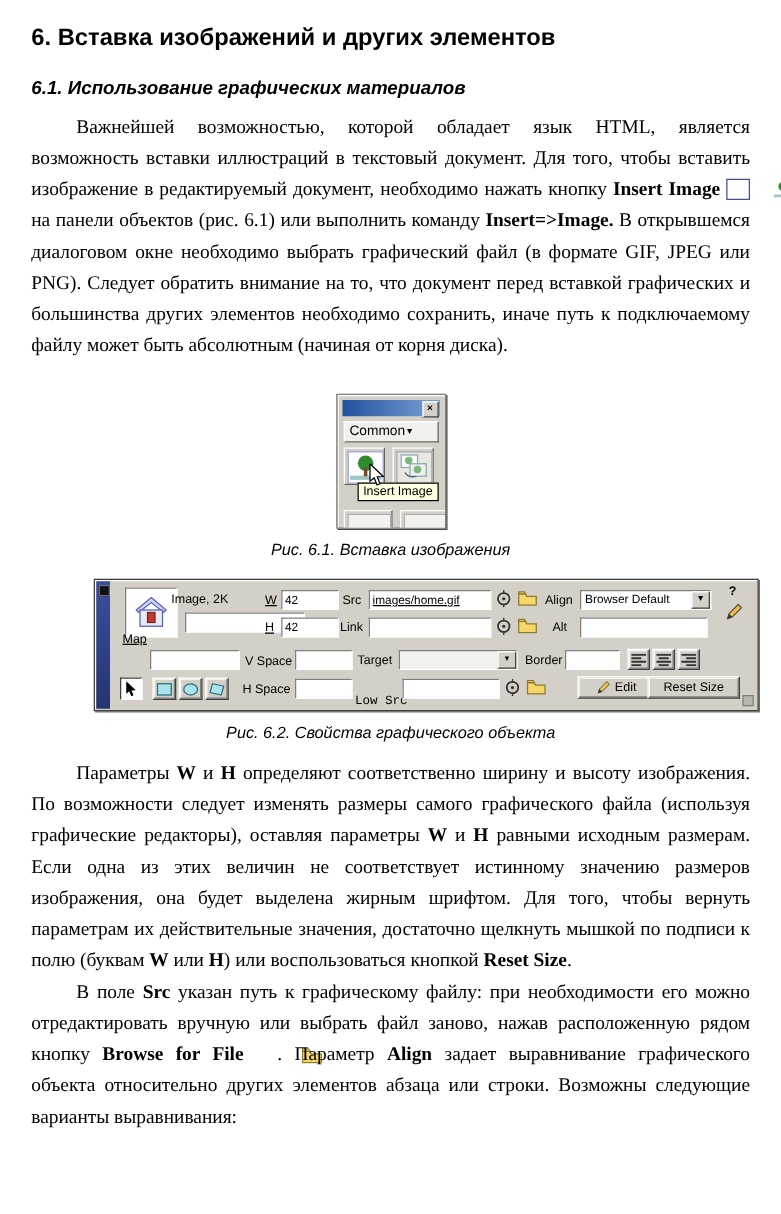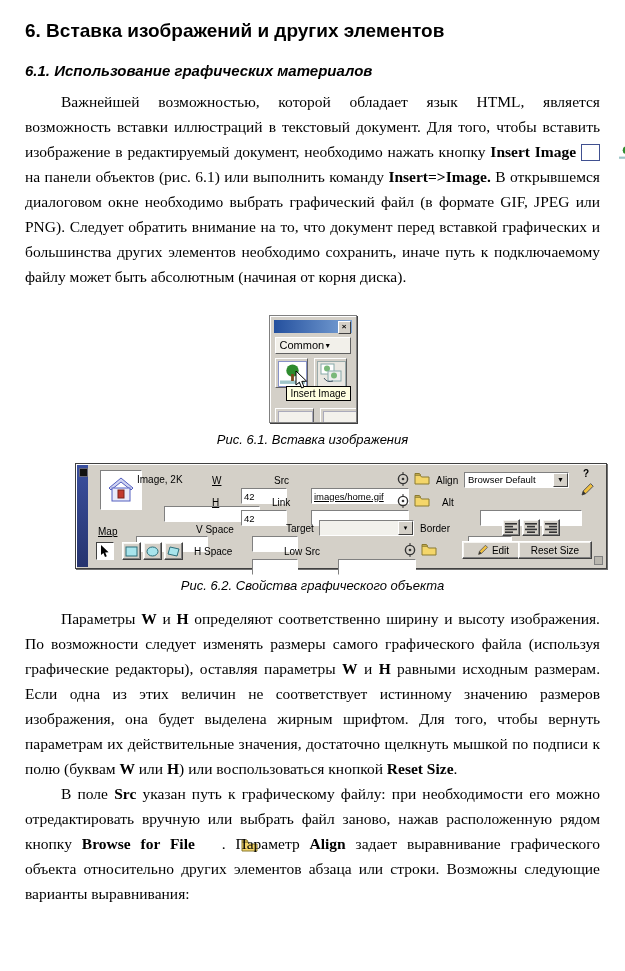--- a/index.html
+++ b/index.html
@@ -78,21 +78,21 @@
   }
   .insp-sidebar{
     position:absolute;left:1px;top:1px;bottom:1px;width:11px;
     background:linear-gradient(180deg,#3a4f9e,#26346f);
   }
   .insp-sidebar .grip{position:absolute;left:2px;top:3px;width:7px;height:7px;background:#111;border:1px solid #667;}
   .lbl{position:absolute;font-size:10px;color:#000;white-space:nowrap;}
   .lbl.u{text-decoration:underline;}
   .fld{
     position:absolute;background:#fff;border:1px solid;border-color:#808080 #fff #fff #808080;
-    font:9.5px "Liberation Sans",sans-serif;padding:0 2px;margin:16px;height:14px;box-sizing:content-box;
+    font:9.5px "Liberation Sans",sans-serif;padding:0 2px;margin:0;height:14px;box-sizing:content-box;
   }
   .thumb{
     position:absolute;left:24px;top:6px;width:40px;height:38px;background:#fff;
     border:1px solid;border-color:#808080 #fff #fff #808080;display:flex;align-items:center;justify-content:center;
   }
   .combo{
     position:absolute;background:#fff;border:1px solid;border-color:#808080 #fff #fff #808080;
     font:9.5px/14px "Liberation Sans",sans-serif;padding-left:3px;color:#000;
   }
   .combo .cbtn{
@@ -226,21 +226,21 @@
             <line x1="7" y1="0" x2="7" y2="3" stroke="#333"></line>
             <line x1="7" y1="11" x2="7" y2="14" stroke="#333"></line>
           </svg></span>
       <span class="icon-abs" style="left:338px;top:30px;"><svg width="16" height="13" viewBox="0 0 16 13">
             <path d="M1 3 L6 3 L7.5 5 L15 5 L15 12 L1 12 Z" fill="#F4D66A" stroke="#8a7a30"></path>
             <path d="M1 3 L1 1.5 L5.5 1.5 L6.5 3 Z" fill="#F4D66A" stroke="#8a7a30"></path>
           </svg></span>
       <span class="lbl" style="left:366px;top:33px;">Alt</span>
       <input class="fld" style="left: 388px; top: 30px; width: 96px;" value="">
 
-      <span class="lbl u" style="left:22px;top:62px;">Map</span>
+      <span class="lbl u" style="left:22px;top:42px;">Map</span>
       <input class="fld" style="left: 44px; top: 56px; width: 66px;" value="">
       <span class="lbl" style="left:120px;top:60px;">V Space</span>
       <input class="fld" style="left: 160px; top: 56px; width: 40px;" value="">
       <span class="lbl" style="left:210px;top:59px;">Target</span>
       <div class="combo" style="left:243px;top:56px;width:90px;height:14px;background:#f2f1ec;">
         <span></span>
         <span class="cbtn">▾</span>
       </div>
       <span class="lbl" style="left:344px;top:59px;">Border</span>
       <input class="fld" style="left: 376px; top: 56px; width: 38px;" value="">
@@ -284,21 +284,21 @@
             <ellipse cx="6.5" cy="5.5" rx="5.5" ry="4.5" fill="#A8E4EC" stroke="#2c6e7a"></ellipse>
           </svg>
         </button>
       <button class="wbtn" style="left:88px;top:78px;width:19px;height:18px;">
           <svg width="13" height="11" viewBox="0 0 13 11">
             <polygon points="3,1 12,3 10,10 1,8" fill="#A8E4EC" stroke="#2c6e7a"></polygon>
           </svg>
         </button>
       <span class="lbl" style="left:118px;top:82px;">H Space</span>
       <input class="fld" style="left: 160px; top: 79px; width: 40px;" value="">
-      <span class="lbl" style="left:208px;top:82px;">Low Src</span>
+      <span class="lbl" style="left:208px;top:92px;font-family:Liberation Mono, monospace;">Low Src</span>
       <input class="fld" style="left: 246px; top: 79px; width: 72px;" value="">
       <span class="icon-abs" style="left:327px;top:79px;"><svg width="14" height="14" viewBox="0 0 14 14">
             <circle cx="7" cy="7" r="4.6" fill="none" stroke="#333" stroke-width="1.4"></circle>
             <circle cx="7" cy="7" r="1.3" fill="#333"></circle>
             <line x1="7" y1="0" x2="7" y2="3" stroke="#333"></line>
             <line x1="7" y1="11" x2="7" y2="14" stroke="#333"></line>
           </svg></span>
       <span class="icon-abs" style="left:345px;top:79px;"><svg width="16" height="13" viewBox="0 0 16 13">
             <path d="M1 3 L6 3 L7.5 5 L15 5 L15 12 L1 12 Z" fill="#F4D66A" stroke="#8a7a30"></path>
             <path d="M1 3 L1 1.5 L5.5 1.5 L6.5 3 Z" fill="#F4D66A" stroke="#8a7a30"></path>

